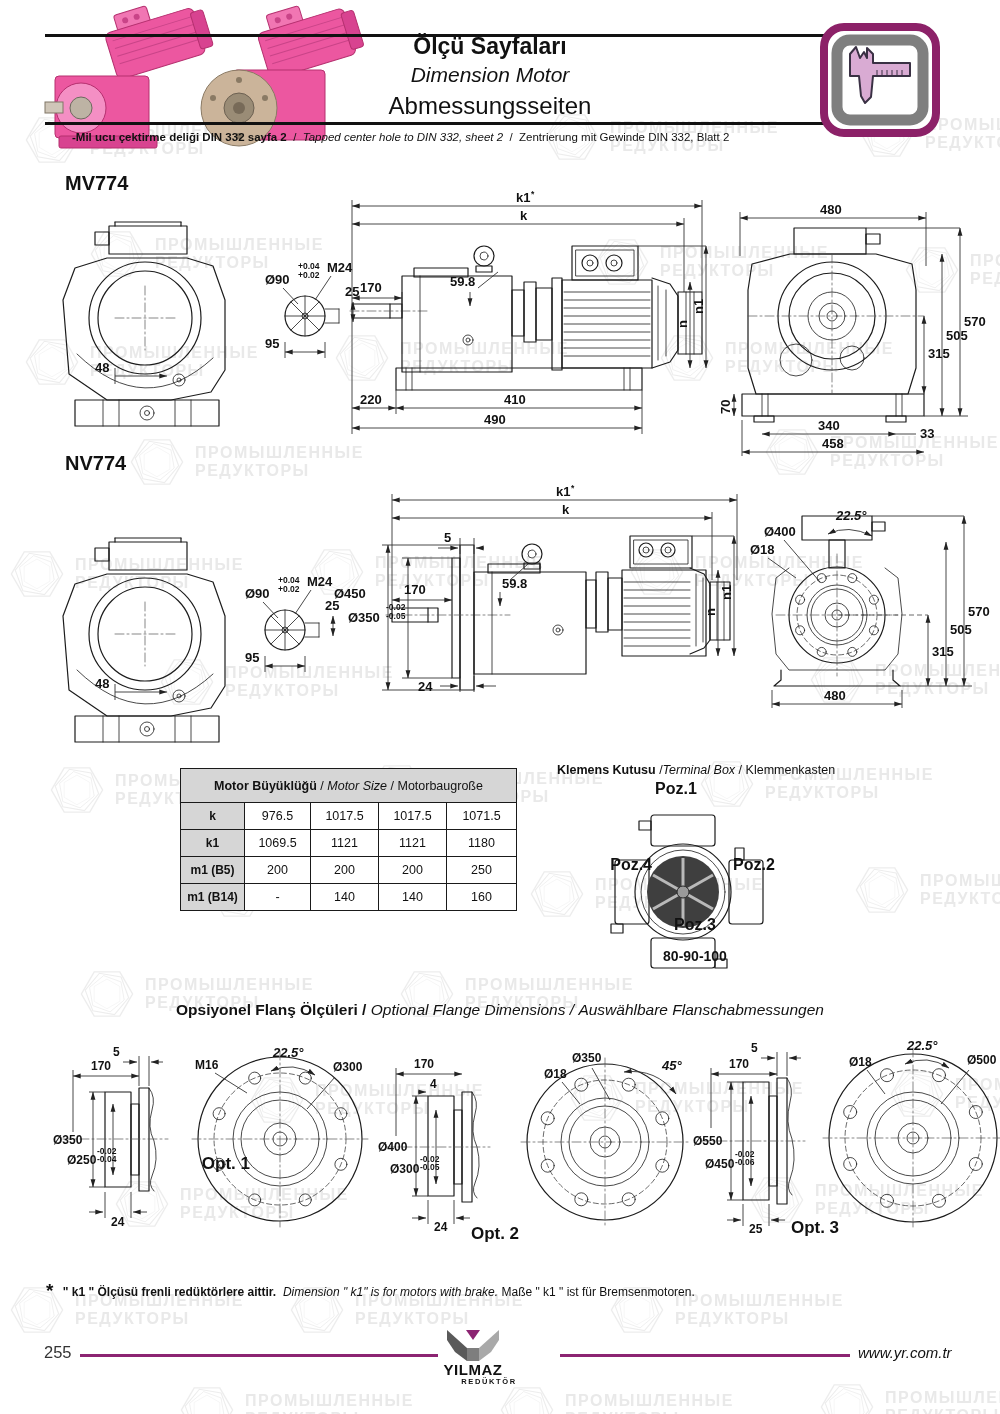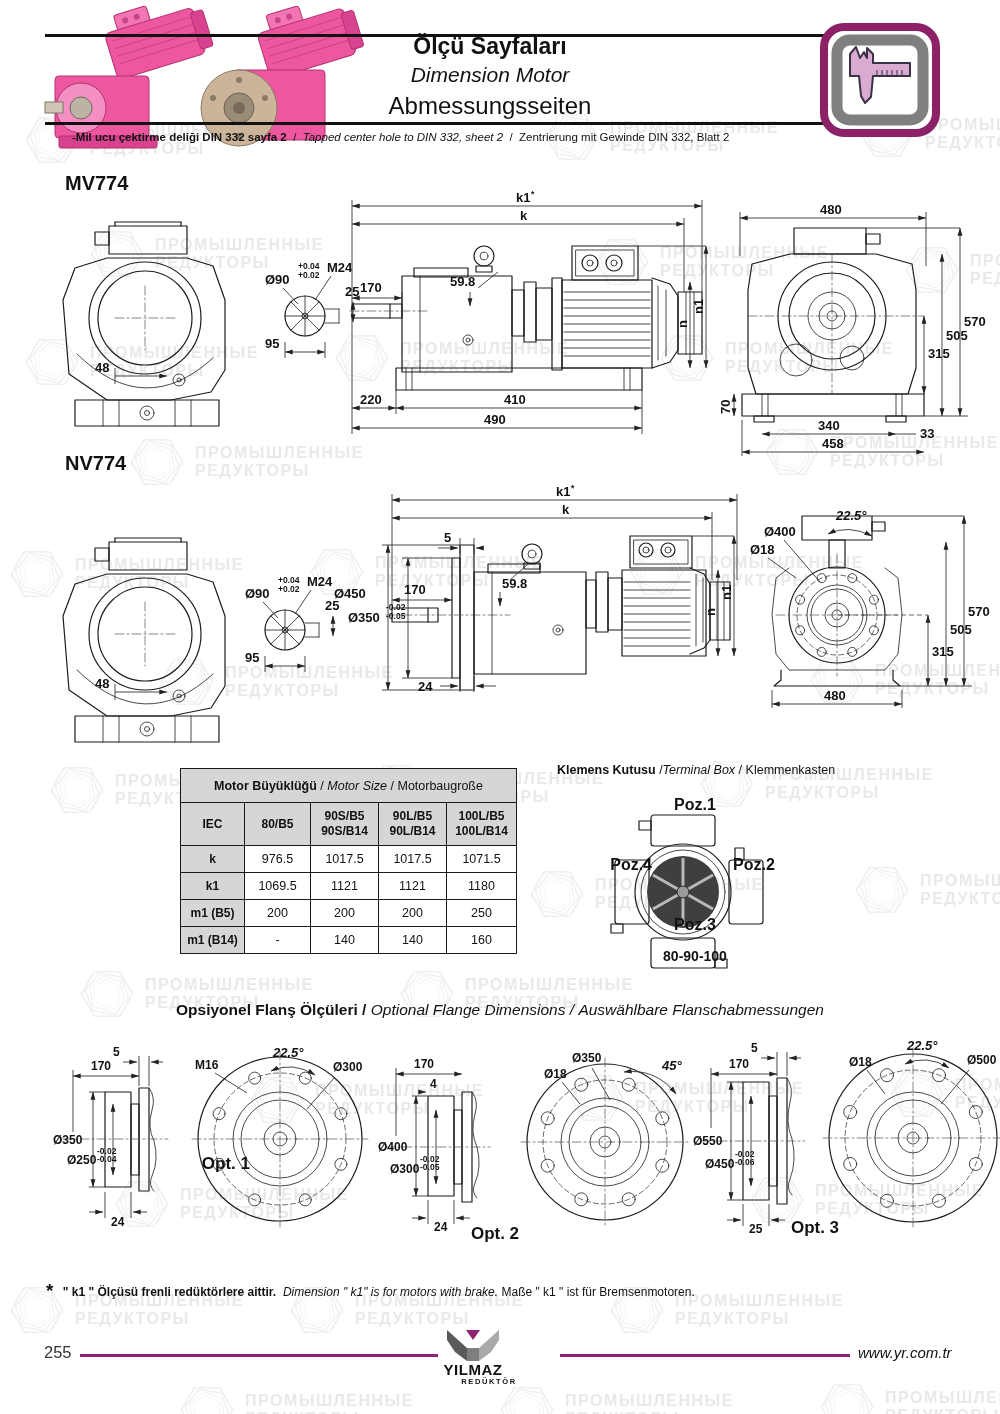--- a/index.html
+++ b/index.html
@@ -802,30 +802,20 @@
       <col style="width:66px">
       <col style="width:68px">
       <col style="width:68px">
       <col style="width:70px">
     </colgroup>
   <tbody>
       <tr>
         <td class="ttl" colspan="5"><b>Motor Büyüklüğü</b> <span>/</span> <i>Motor Size</i> <span>/</span> <span>Motorbaugroße</span></td>
       </tr>
   <tr>
-    <td class="hd">IEC</td>
-    <td class="hd">80/B5</td>
-    <td class="hd">90S/B5
-90S/B14</td>
-    <td class="hd">90L/B5
-90L/B14</td>
-    <td class="hd">100L/B5
-100L/B14</td>
-  </tr>
-  <tr>
     <td class="lb">k</td>
     <td class="vl">976.5</td>
     <td class="vl">1017.5</td>
     <td class="vl">1017.5</td>
     <td class="vl">1071.5</td>
   </tr>
   <tr>
     <td class="lb">k1</td>
     <td class="vl">1069.5</td>
     <td class="vl">1121</td>
@@ -868,21 +858,21 @@
   </g>
   <circle cx="90" cy="77" r="36" fill="#3f3f3f"></circle>
   <g stroke="#b9b9b9" stroke-width="3">
     <line x1="90" y1="43" x2="90" y2="111"></line>
     <line x1="60" y1="60" x2="120" y2="94"></line>
     <line x1="60" y1="94" x2="120" y2="60"></line>
   </g>
   <circle cx="90" cy="77" r="6" fill="#9a9a9a" stroke="#2a2a2a"></circle>
 </svg>
 
-<div class="lab poz" style="left:655px;top:796px;width:80px;text-align:center">Poz.1</div>
+<div class="lab poz" style="left:655px;top:780px;width:80px;">Poz.1</div>
 <div class="lab poz" style="left:733px;top:856px">Poz.2</div>
 <div class="lab poz" style="left:655px;top:916px;width:80px;text-align:center">Poz.3</div>
 <div class="lab poz" style="left:592px;top:856px;width:60px;text-align:right">Poz.4</div>
 <div class="lab" style="left:650px;top:948px;width:90px;text-align:center;font-size:14px">80-90-100</div>
 
 <div class="flh">
   <b>Opsiyonel Flanş Ölçüleri</b> <b>/</b> <i>Optional Flange Dimensions</i> <i>/</i> <i>Auswählbare Flanschabmessungen</i>
 </div>
 
 <svg class="drawing" style="left:45px;top:1042px" width="320" height="190" viewBox="0 0 320 190">

